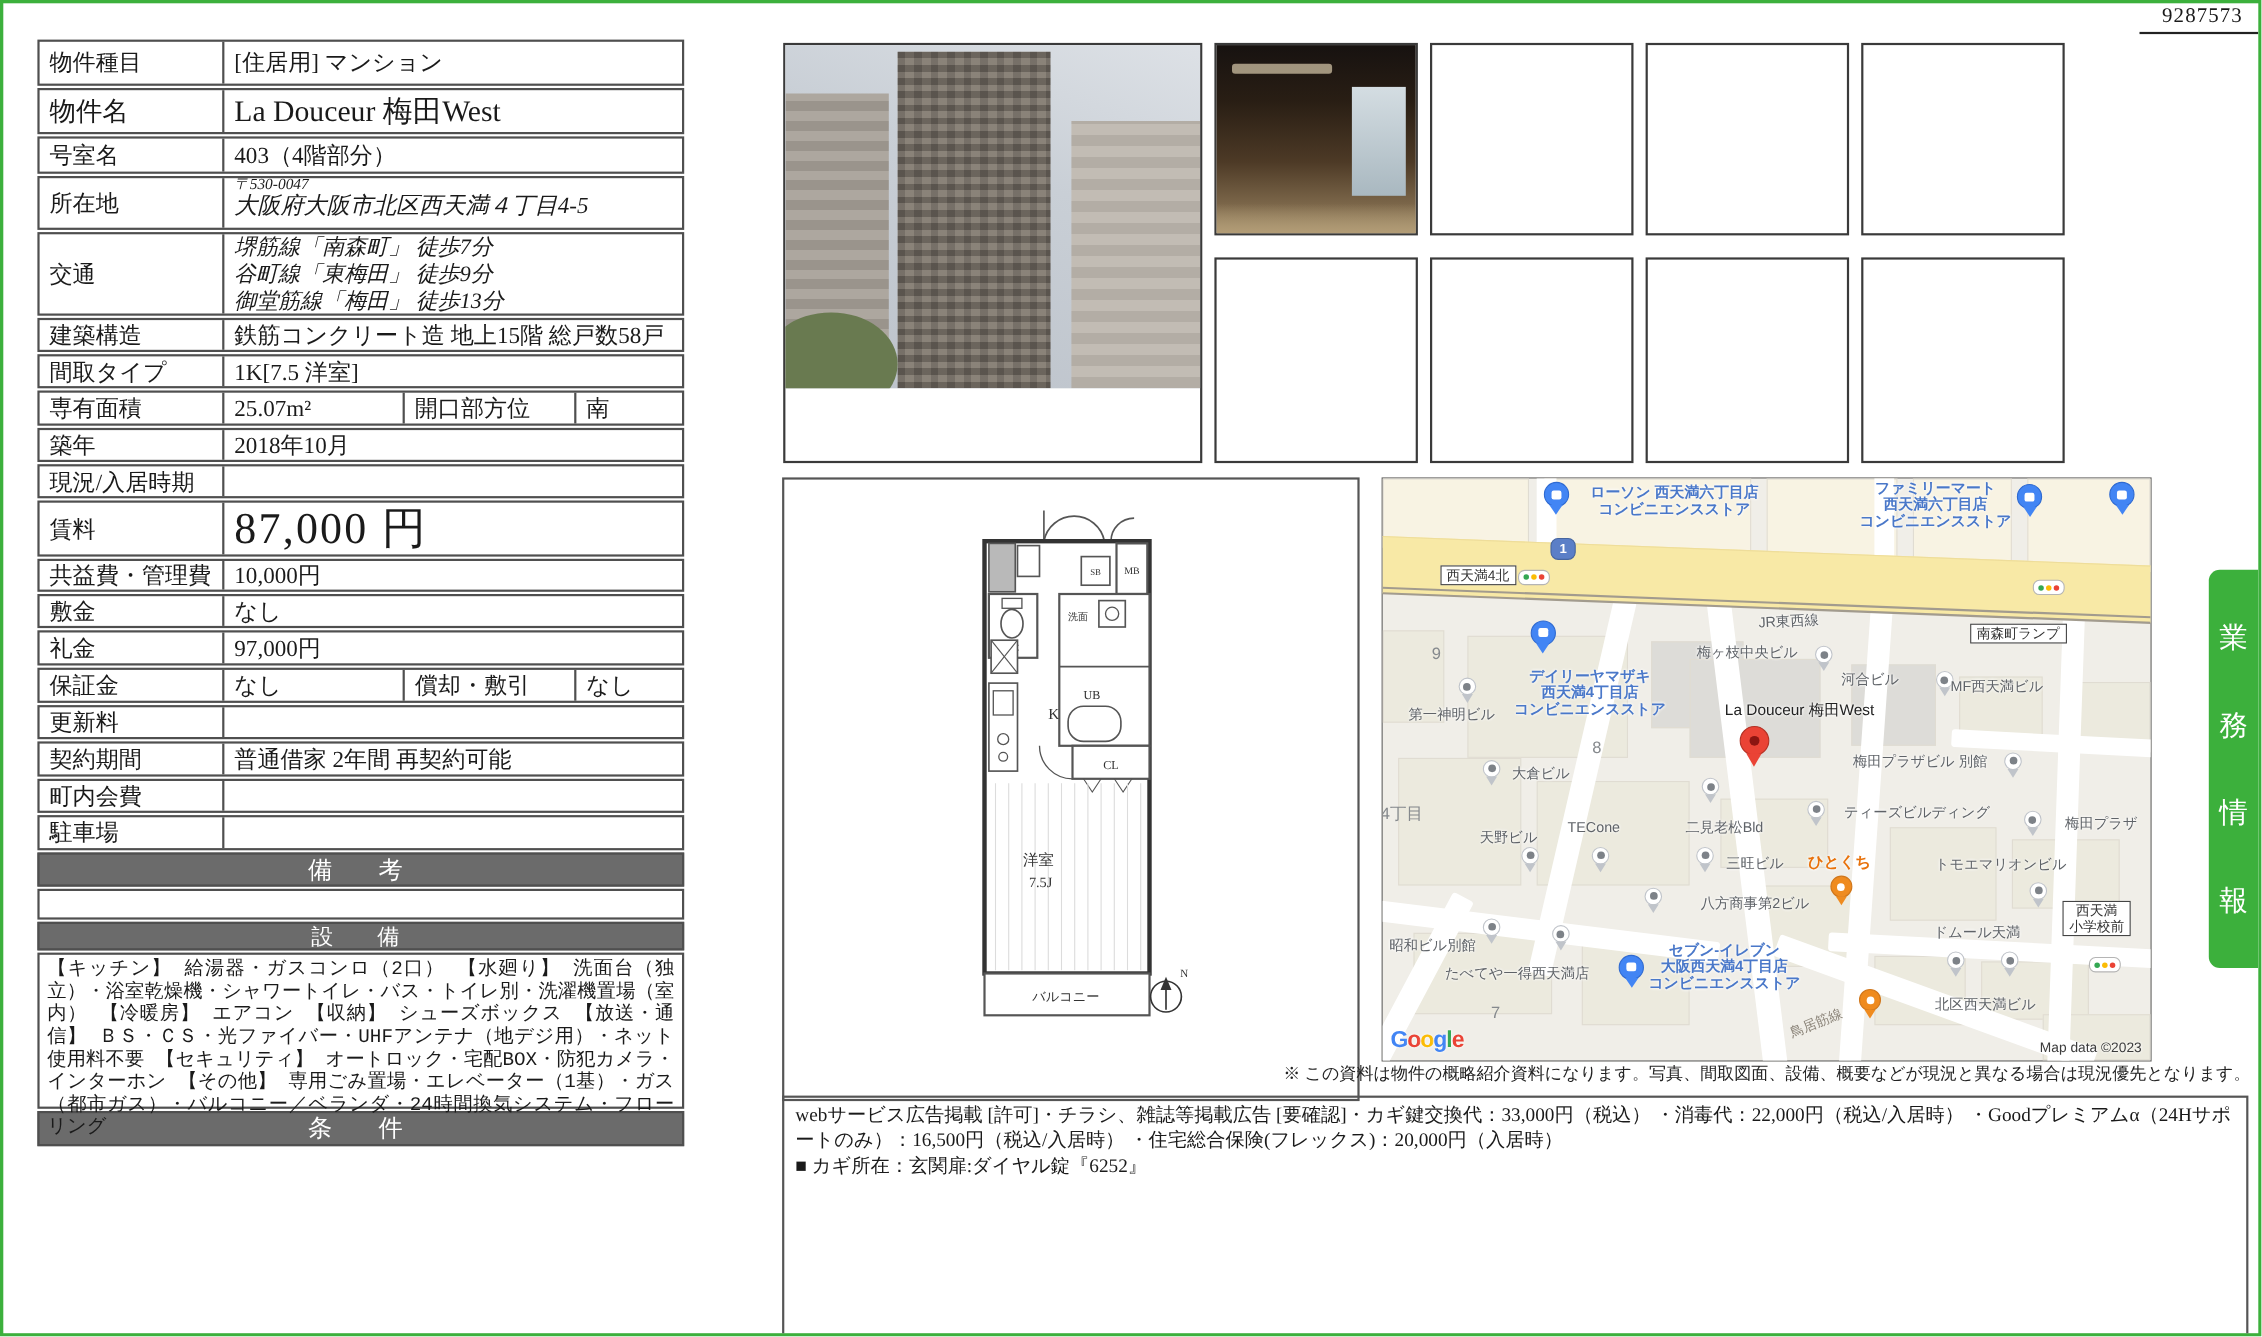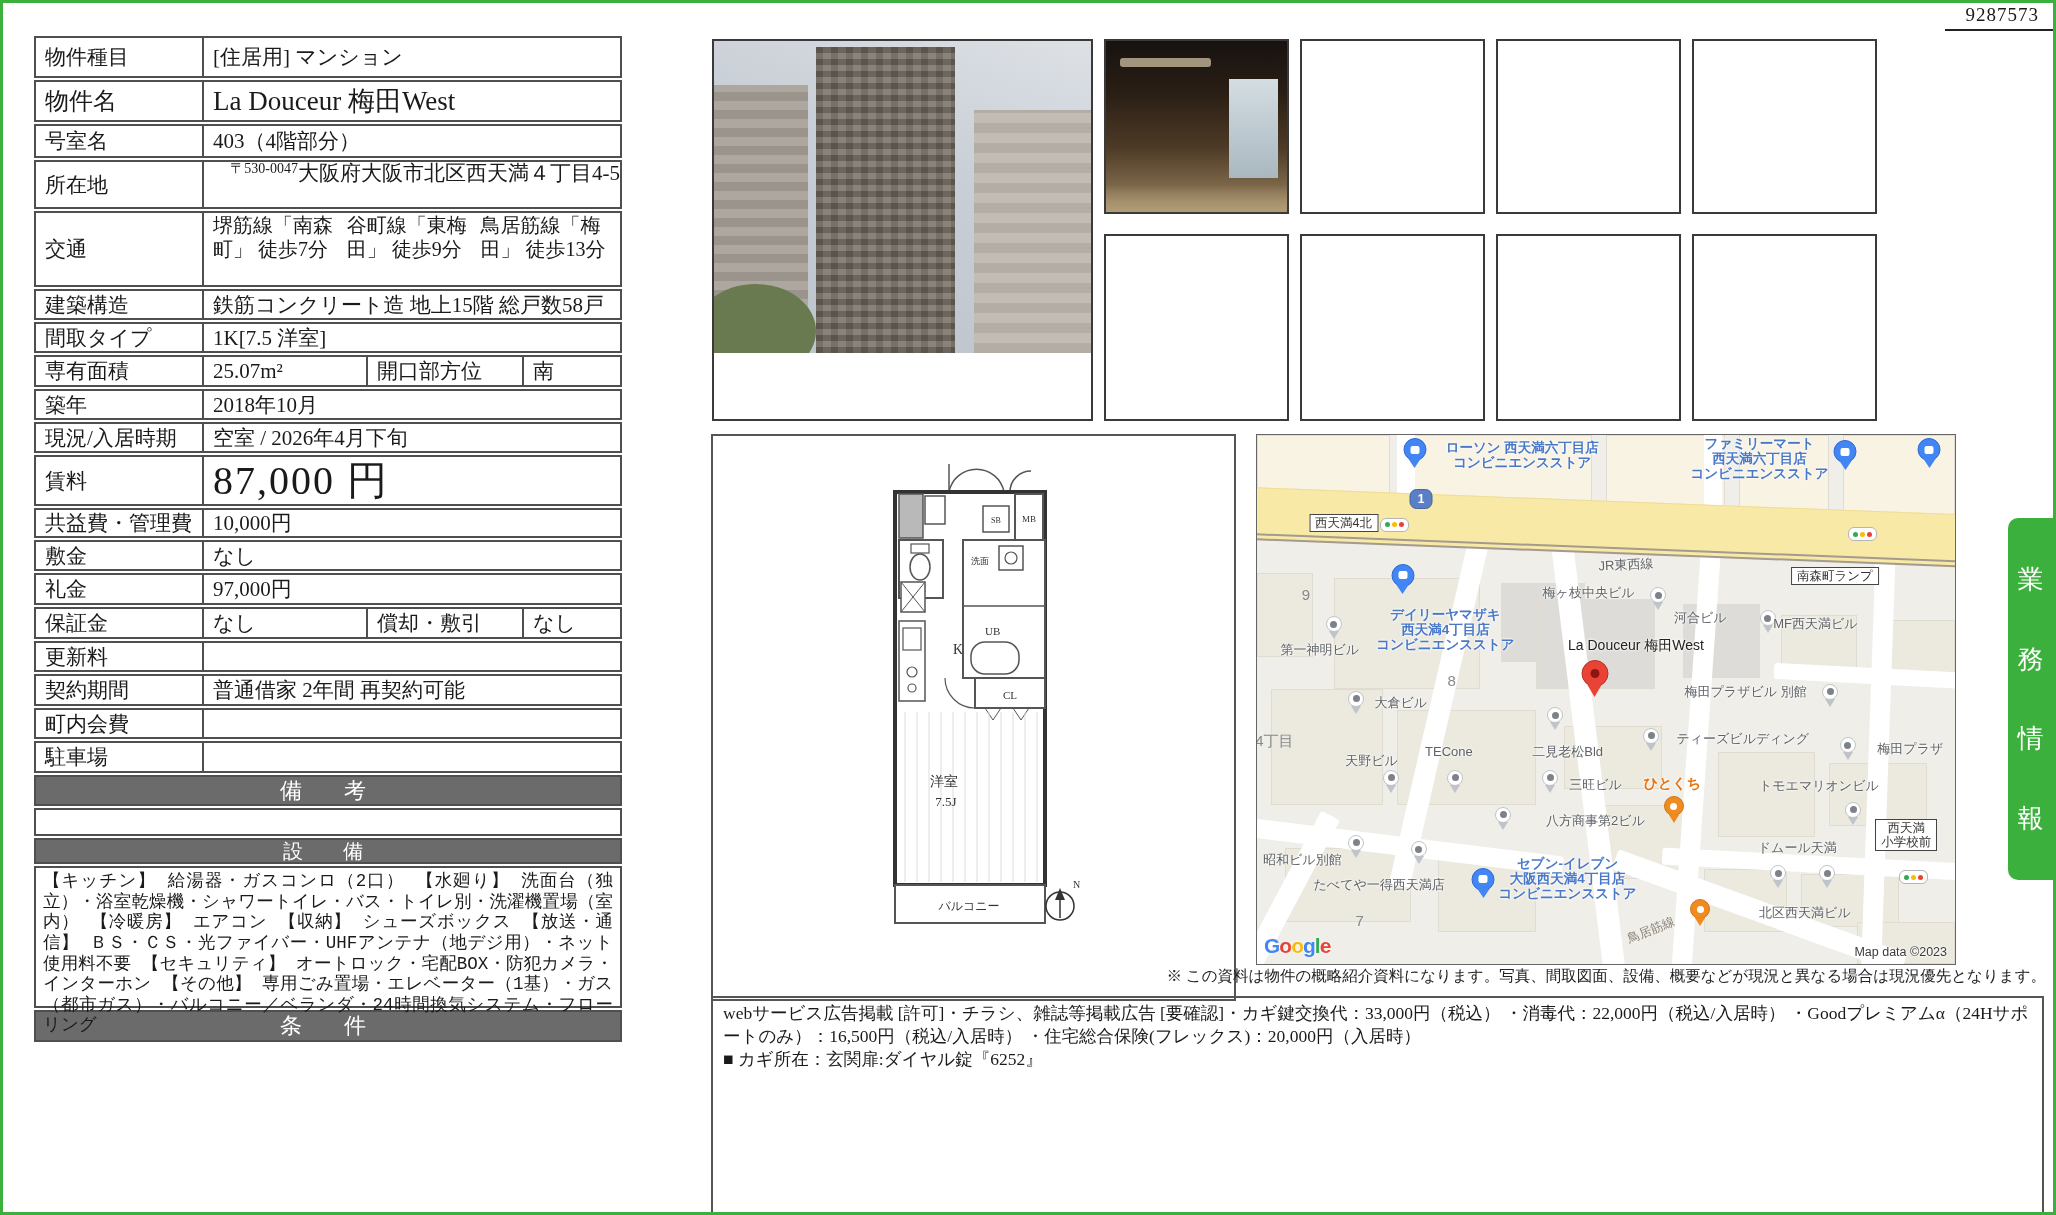--- a/index.html
+++ b/index.html
@@ -11,21 +11,21 @@
   
   .ptable{position:absolute;left:31px;top:33px;width:588px;}
   .trow{display:flex;border:2px solid #4f4f4f;margin-top:2px;background:#fff;box-sizing:border-box;align-items:stretch;}
   .trow:first-child{margin-top:0;}
   .tlabel{width:168px;min-width:168px;border-right:2px solid #4f4f4f;display:flex;align-items:center;
           padding-left:9px;font-size:21px;box-sizing:border-box;}
   .tval{flex:1;display:flex;align-items:center;padding-left:9px;font-size:21px;box-sizing:border-box;}
   .tval2label{width:158px;min-width:158px;border-left:2px solid #4f4f4f;border-right:2px solid #4f4f4f;
           display:flex;align-items:center;padding-left:9px;font-size:21px;box-sizing:border-box;}
   .tval.mid{flex:0 0 162px;}
-  .tcol{flex-direction:row;align-items:flex-start;justify-content:flex-end;}
+  .tcol{flex-direction:column;align-items:flex-start;justify-content:flex-start;font-style:italic;}
   .zip{font-size:14px;line-height:1;}
   .addr{font-size:21px;line-height:1.1;}
   .tline{font-size:20px;line-height:1.22;}
   .big-name{font-size:27px;}
   .rent{font-size:40px;letter-spacing:2px;}
   .sec-hdr{border:2px solid #4f4f4f;margin-top:2px;background:#6b6b6b;color:#fff;text-align:center;
            font-size:22px;display:flex;align-items:center;justify-content:center;letter-spacing:10px;box-sizing:border-box;}
   .sec-body{border:2px solid #4f4f4f;margin-top:2px;background:#fff;box-sizing:border-box;
             font-size:17.5px;line-height:1.18;padding:3px 7px;text-align:justify;font-family:Liberation Mono, monospace;}
   
@@ -125,21 +125,21 @@
         <div class="zip">〒530-0047</div>
         <div class="addr">大阪府大阪市北区西天満４丁目4-5</div>
       </div>
     </div>
 
     <div class="trow" style="height:76px">
       <div class="tlabel">交通</div>
       <div class="tval tcol">
         <div class="tline">堺筋線「南森町」 徒歩7分</div>
         <div class="tline">谷町線「東梅田」 徒歩9分</div>
-        <div class="tline">鳥居筋線「梅田」 徒歩13分</div>
+        <div class="tline">御堂筋線「梅田」 徒歩13分</div>
       </div>
     </div>
 
     <div class="trow" style="height:31px">
       <div class="tlabel">建築構造</div>
       <div class="tval">鉄筋コンクリート造 地上15階 総戸数58戸</div>
     </div>
 
     <div class="trow" style="height:31px">
       <div class="tlabel">間取タイプ</div>
@@ -153,21 +153,20 @@
       <div class="tval">南</div>
     </div>
 
     <div class="trow" style="height:31px">
       <div class="tlabel">築年</div>
       <div class="tval">2018年10月</div>
     </div>
 
     <div class="trow" style="height:31px">
       <div class="tlabel">現況/入居時期</div>
-      <div class="tval">空室 / 2026年4月下旬</div>
     </div>
 
     <div class="trow" style="height:51px">
       <div class="tlabel">賃料</div>
       <div class="tval rent">87,000 円</div>
     </div>
 
     <div class="trow" style="height:30px">
       <div class="tlabel">共益費・管理費</div>
       <div class="tval">10,000円</div>

